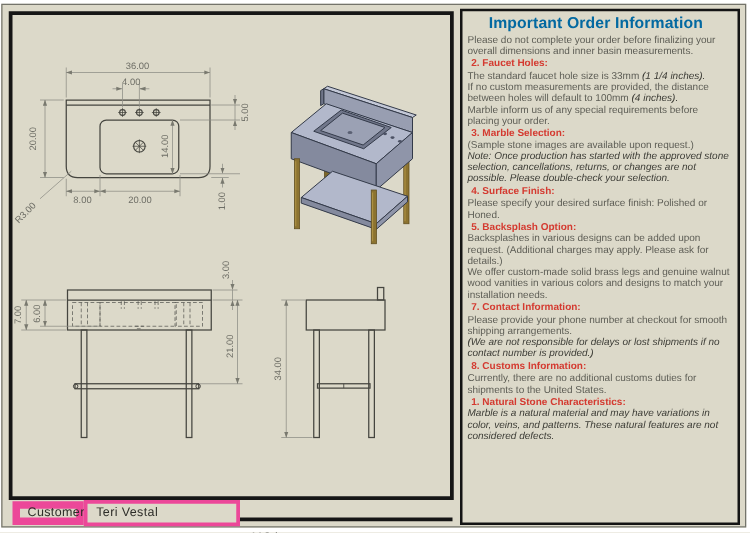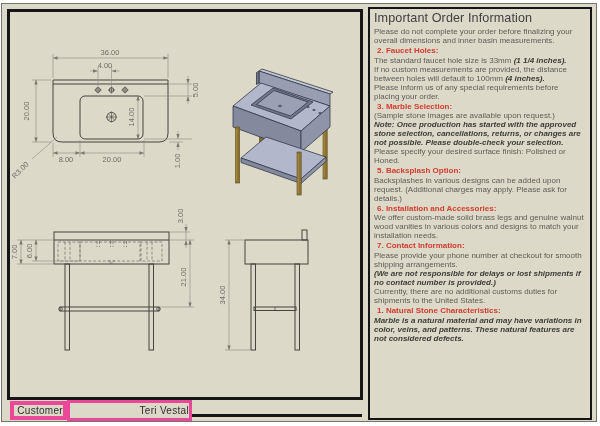--- a/index.html
+++ b/index.html
@@ -12,45 +12,44 @@
     background:#dcd9c9;border:1px solid #74746b;
   }
   
   .draw-frame{
     position:absolute;left:7px;top:9px;width:356px;height:391px;
     border:3px solid #161616;box-sizing:border-box;
   }
   .draw-svg{position:absolute;left:8px;top:9px;}
   
   .tb-cell{
-    position:absolute;box-sizing:border-box;border:4px solid #ec4899;
+    position:absolute;box-sizing:border-box;border:6px solid #ec4899;
     display:flex;align-items:center;font-size:10px;color:#2e2e29;
     letter-spacing:.3px;
-    justify-content:flex-end;
   }
   .tb-customer{left:10px;top:401px;width:57px;height:19px;padding-left:6px;}
   .tb-name{left:67px;top:400px;width:125px;height:21px;border-width:3px;padding-left:7px;}
   .tb-weight{position:absolute;left:200px;top:425px;font-size:10px;color:#2e2e29;letter-spacing:.3px;text-decoration:underline;}
   .tb-line{position:absolute;left:192px;top:414px;width:170px;height:3px;background:#161616;}
   
   .info{
     position:absolute;left:368px;top:7px;width:224px;height:413px;
     border:2px solid #141414;box-sizing:border-box;
     padding:2px 4px 0 4px;overflow:hidden;
   }
   .info-title{
-    font-size:12.6px;font-weight:normal;color:#404040;margin:0 0 2px 0;letter-spacing:.1px;
+    font-size:12.6px;font-weight:bold;color:#0369a1;margin:0 0 2px 17px;letter-spacing:.1px;
   }
   .sec-h{
     font-size:8px;font-weight:bold;color:#d43a30;padding-left:3px;
     line-height:9.6px;margin-top:1px;
   }
   .sec-p{font-size:8px;line-height:9px;color:#5d5d55;}
   .seg-n{color:#5d5d55;}
-  .seg-em{font-weight:bold;font-style:italic;color:#3c3c36;text-align:center;}
+  .seg-em{font-weight:normal;font-style:italic;color:#3c3c36;text-align:center;}
   text{font-family:"Liberation Sans", sans-serif;}
 </style>
 </head>
 <body>
 
 <div class="page"></div>
 
 <div class="draw-frame"></div>
 
 <svg class="draw-svg" width="354" height="390" viewBox="0 0 354 390">
@@ -246,29 +245,30 @@
 <div class="tb-weight">110 kg</div>
 <div class="tb-line"></div>
 
 <div class="info">
   <div class="info-title">Important Order Information</div>
   <div>
       <div class="sec-p"><span class="seg-n">Please do not complete your order before finalizing your overall dimensions and inner basin measurements.</span></div>
       <div class="sec-h">2. Faucet Holes:</div>
       <div class="sec-p"><span class="seg-n">The standard faucet hole size is 33mm </span><span class="seg-em">(1 1/4 inches).</span></div>
       <div class="sec-p"><span class="seg-n">If no custom measurements are provided, the distance between holes will default to 100mm </span><span class="seg-em">(4 inches).</span></div>
-      <div class="sec-p"><span class="seg-n">Please inform us of any special requirements before placing your order.</span></div>
+      <div class="sec-p"><span class="seg-n">Marble inform us of any special requirements before placing your order.</span></div>
       <div class="sec-h">3. Marble Selection:</div>
       <div class="sec-p"><span class="seg-n">(Sample stone images are available upon request.)</span></div>
       <div class="sec-p"><span class="seg-em">Note: Once production has started with the approved stone selection, cancellations, returns, or changes are not possible. Please double-check your selection.</span></div>
+      <div class="sec-h">4. Surface Finish:</div>
       <div class="sec-p"><span class="seg-n">Please specify your desired surface finish: Polished or Honed.</span></div>
       <div class="sec-h">5. Backsplash Option:</div>
       <div class="sec-p"><span class="seg-n">Backsplashes in various designs can be added upon request. (Additional charges may apply. Please ask for details.)</span></div>
-      <div class="sec-h">6. Installation and Accessories:</div>
       <div class="sec-p"><span class="seg-n">We offer custom-made solid brass legs and genuine walnut wood vanities in various colors and designs to match your installation needs.</span></div>
       <div class="sec-h">7. Contact Information:</div>
       <div class="sec-p"><span class="seg-n">Please provide your phone number at checkout for smooth shipping arrangements.</span></div>
       <div class="sec-p"><span class="seg-em">(We are not responsible for delays or lost shipments if no contact number is provided.)</span></div>
+      <div class="sec-h">8. Customs Information:</div>
       <div class="sec-p"><span class="seg-n">Currently, there are no additional customs duties for shipments to the United States.</span></div>
       <div class="sec-h">1. Natural Stone Characteristics:</div>
       <div class="sec-p"><span class="seg-em">Marble is a natural material and may have variations in color, veins, and patterns. These natural features are not considered defects.</span></div>
     </div>
 </div>
 
 </body></html>

